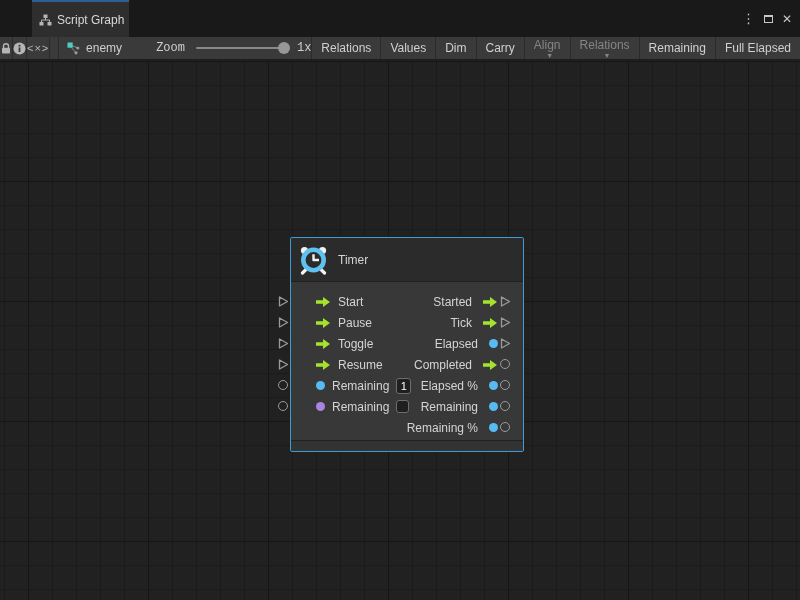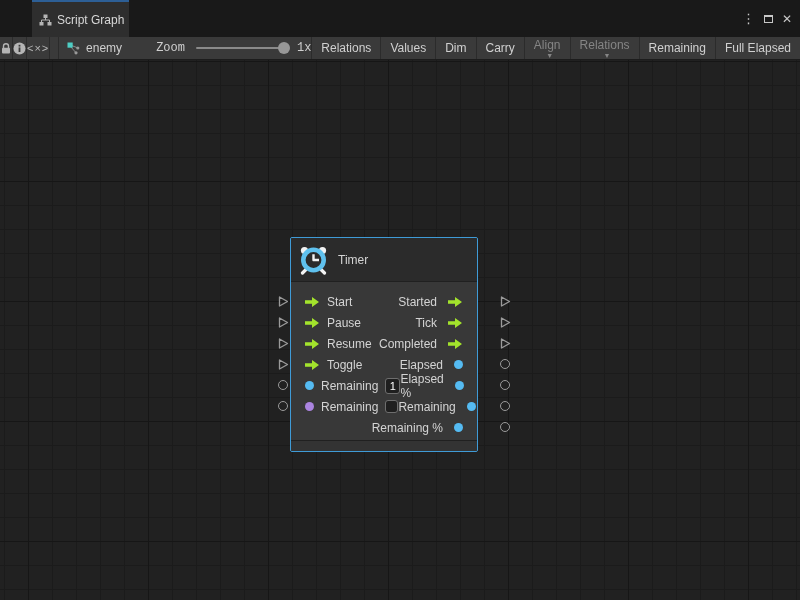--- a/index.html
+++ b/index.html
@@ -38,23 +38,23 @@
     background-image:
       linear-gradient(to bottom, #161616 1px, transparent 1px),
       linear-gradient(to right,  #161616 1px, transparent 1px),
       linear-gradient(to bottom, #1b1b1b 1px, transparent 1px),
       linear-gradient(to right,  #1b1b1b 1px, transparent 1px);
     background-size:120px 120px, 120px 120px, 24px 24px, 24px 24px;
     background-position:0 1px, 28px 0, 0 1px, 4px 0;
   }
 
   
-  .node { position:absolute; left:290px; top:177px; width:188px; border:1px solid #3f9bd7; border-radius:2px; background:#383838; }
+  .node { position:absolute; left:290px; top:177px; width:234px; border:1px solid #3f9bd7; border-radius:2px; background:#383838; }
   .node-header { height:44px; background:#2b2b2b; border-bottom:1px solid #202020; display:flex; align-items:center; gap:9px; padding-left:7px; color:#d4d4d4; font-size:12px; border-radius:1px 1px 0 0; }
-  .node-body { padding:9px 5px 2px; }
+  .node-body { padding:9px 16px 2px; }
   .port-row { height:21px; display:flex; align-items:center; padding:0 9px; font-size:12px; color:#d4d4d4; }
   .row-left { display:flex; align-items:center; gap:7px; }
   .row-right { display:flex; align-items:center; gap:11px; margin-left:auto; }
   .node-footer { height:11px; background:#333333; border-top:1px solid #202020; border-radius:0 0 1px 1px; }
 
   .dot { width:9px; height:9px; border-radius:50%; flex:0 0 auto; }
   .dot.blue { background:#55bbf2; }
   .dot.purple { background:#ab84e0; }
 
   .duration-input { width:15px; height:16px; background:#1f1f1f; border:1px solid #6e6e6e; border-radius:3px; color:#ffffff; font-size:11px; text-align:center; font-family:"Liberation Sans", sans-serif; }
@@ -202,39 +202,39 @@
             <svg width="15" height="12" viewBox="0 0 15 12">
                 <path d="M0 4.2 H7 V1 L14 6 L7 11 V7.8 H0 Z" fill="#a3e32c"></path>
               </svg>
           </div>
         </div>
         <div class="port-row">
           <div class="row-left">
             <svg width="15" height="12" viewBox="0 0 15 12">
                 <path d="M0 4.2 H7 V1 L14 6 L7 11 V7.8 H0 Z" fill="#a3e32c"></path>
               </svg>
+            <span>Toggle</span>
+          </div>
+          <div class="row-right">
+            <span>Elapsed</span>
+            <span class="dot blue"></span>
+          </div>
+        </div>
+        <div class="port-row">
+          <div class="row-left">
+            <svg width="15" height="12" viewBox="0 0 15 12">
+                <path d="M0 4.2 H7 V1 L14 6 L7 11 V7.8 H0 Z" fill="#a3e32c"></path>
+              </svg>
             <span>Resume</span>
           </div>
           <div class="row-right">
             <span>Completed</span>
             <svg width="15" height="12" viewBox="0 0 15 12">
                 <path d="M0 4.2 H7 V1 L14 6 L7 11 V7.8 H0 Z" fill="#a3e32c"></path>
               </svg>
-          </div>
-        </div>
-        <div class="port-row">
-          <div class="row-left">
-            <svg width="15" height="12" viewBox="0 0 15 12">
-                <path d="M0 4.2 H7 V1 L14 6 L7 11 V7.8 H0 Z" fill="#a3e32c"></path>
-              </svg>
-            <span>Toggle</span>
-          </div>
-          <div class="row-right">
-            <span>Elapsed</span>
-            <span class="dot blue"></span>
           </div>
         </div>
         <div class="port-row">
           <div class="row-left">
             <span class="dot blue"></span>
             <span>Remaining</span>
             <input class="duration-input" value="1" style="">
           </div>
           <div class="row-right">
             <span>Elapsed %</span>

